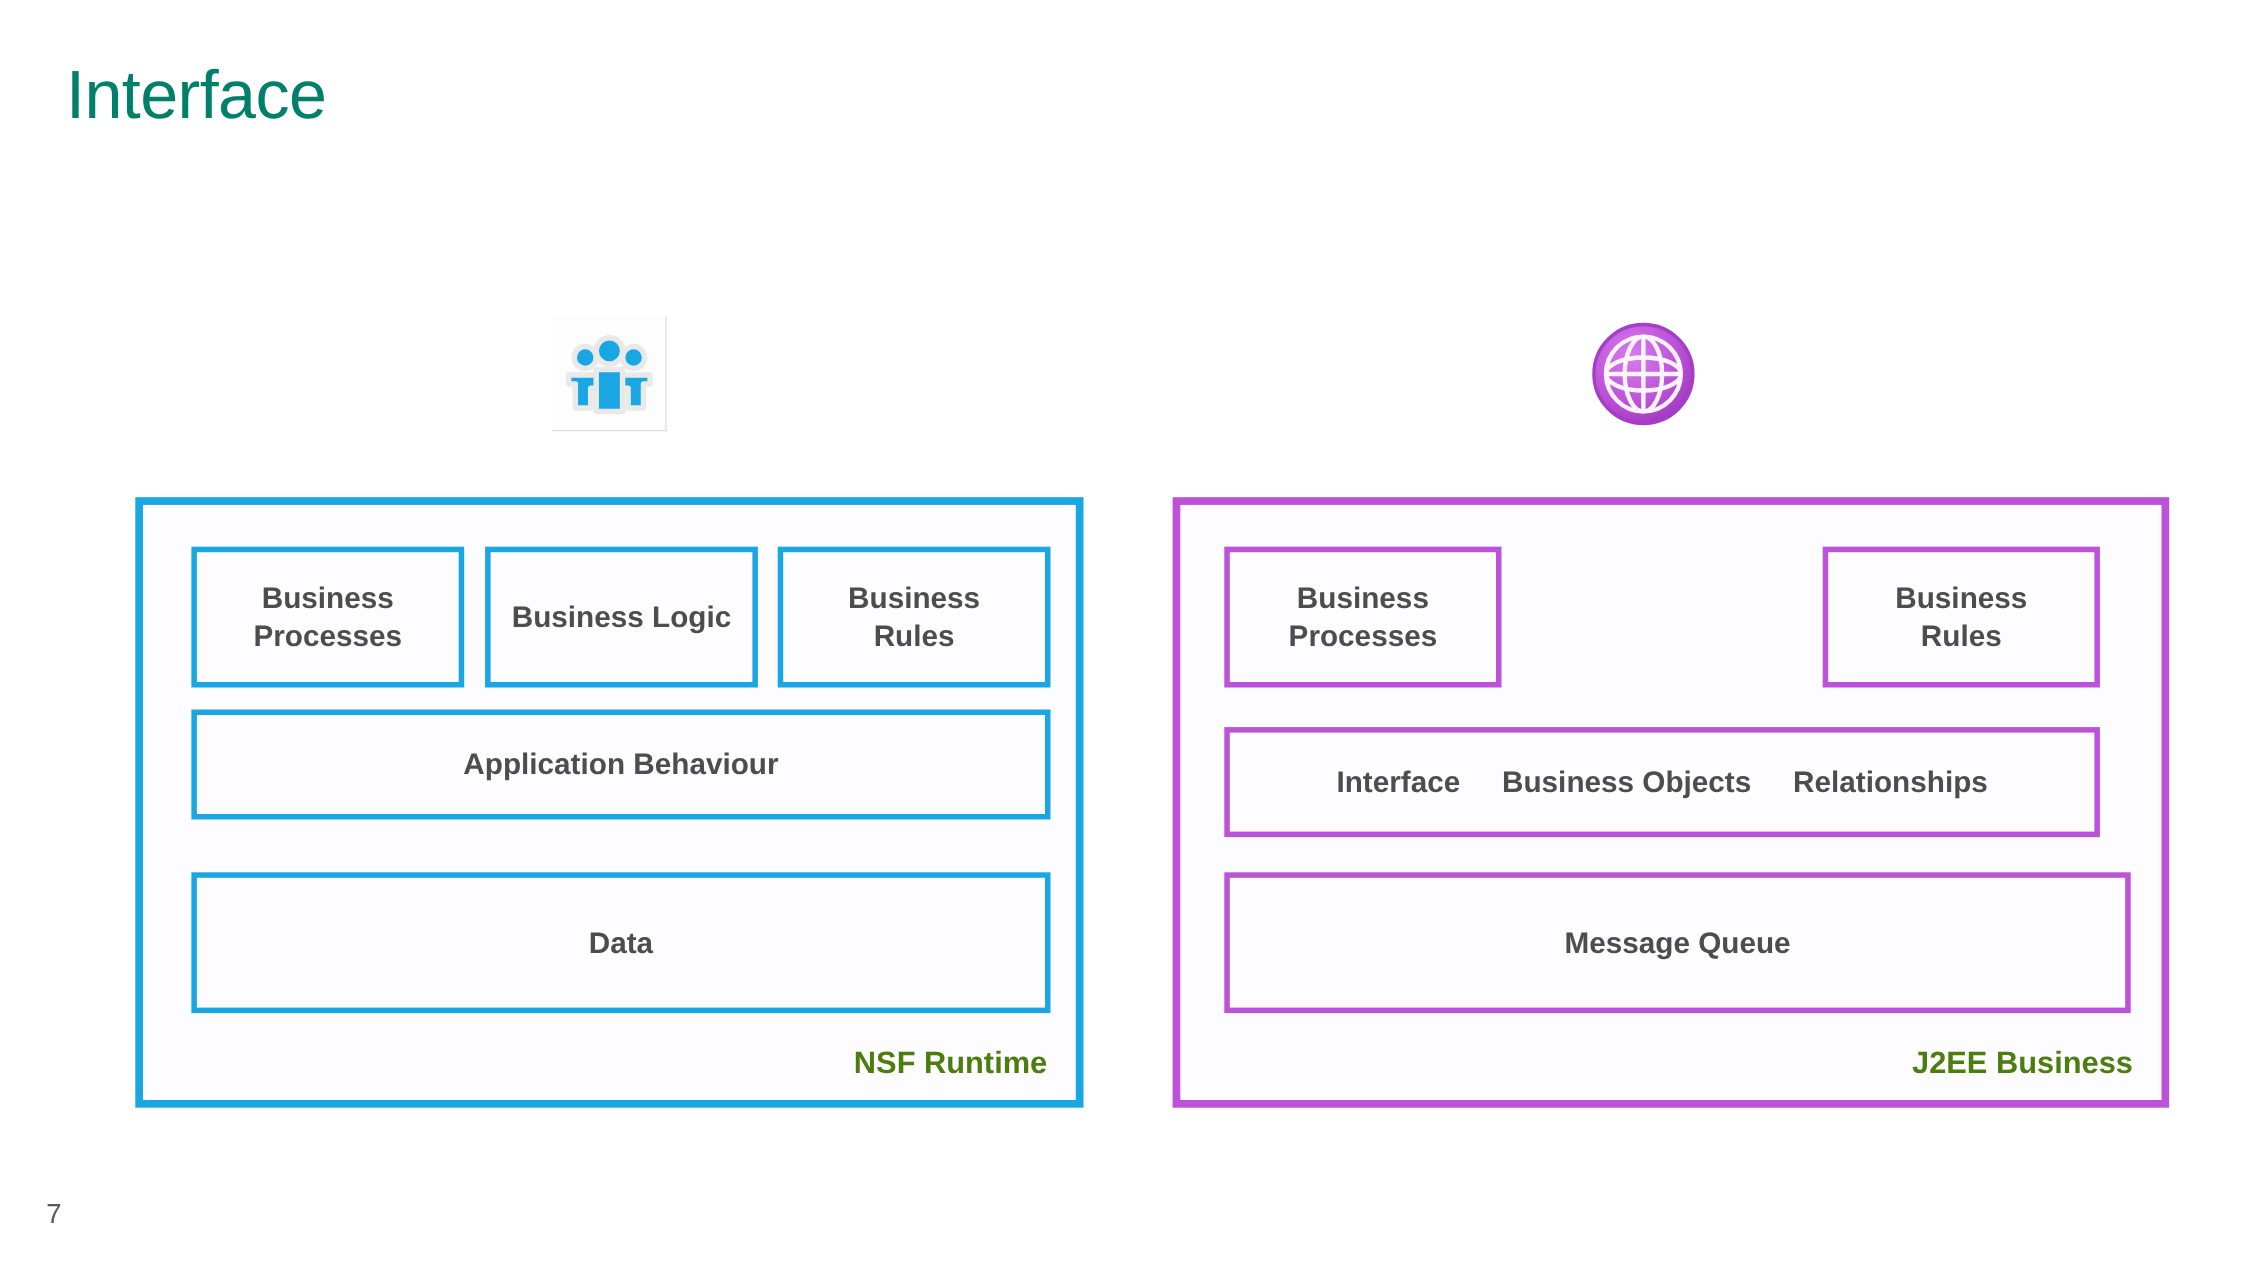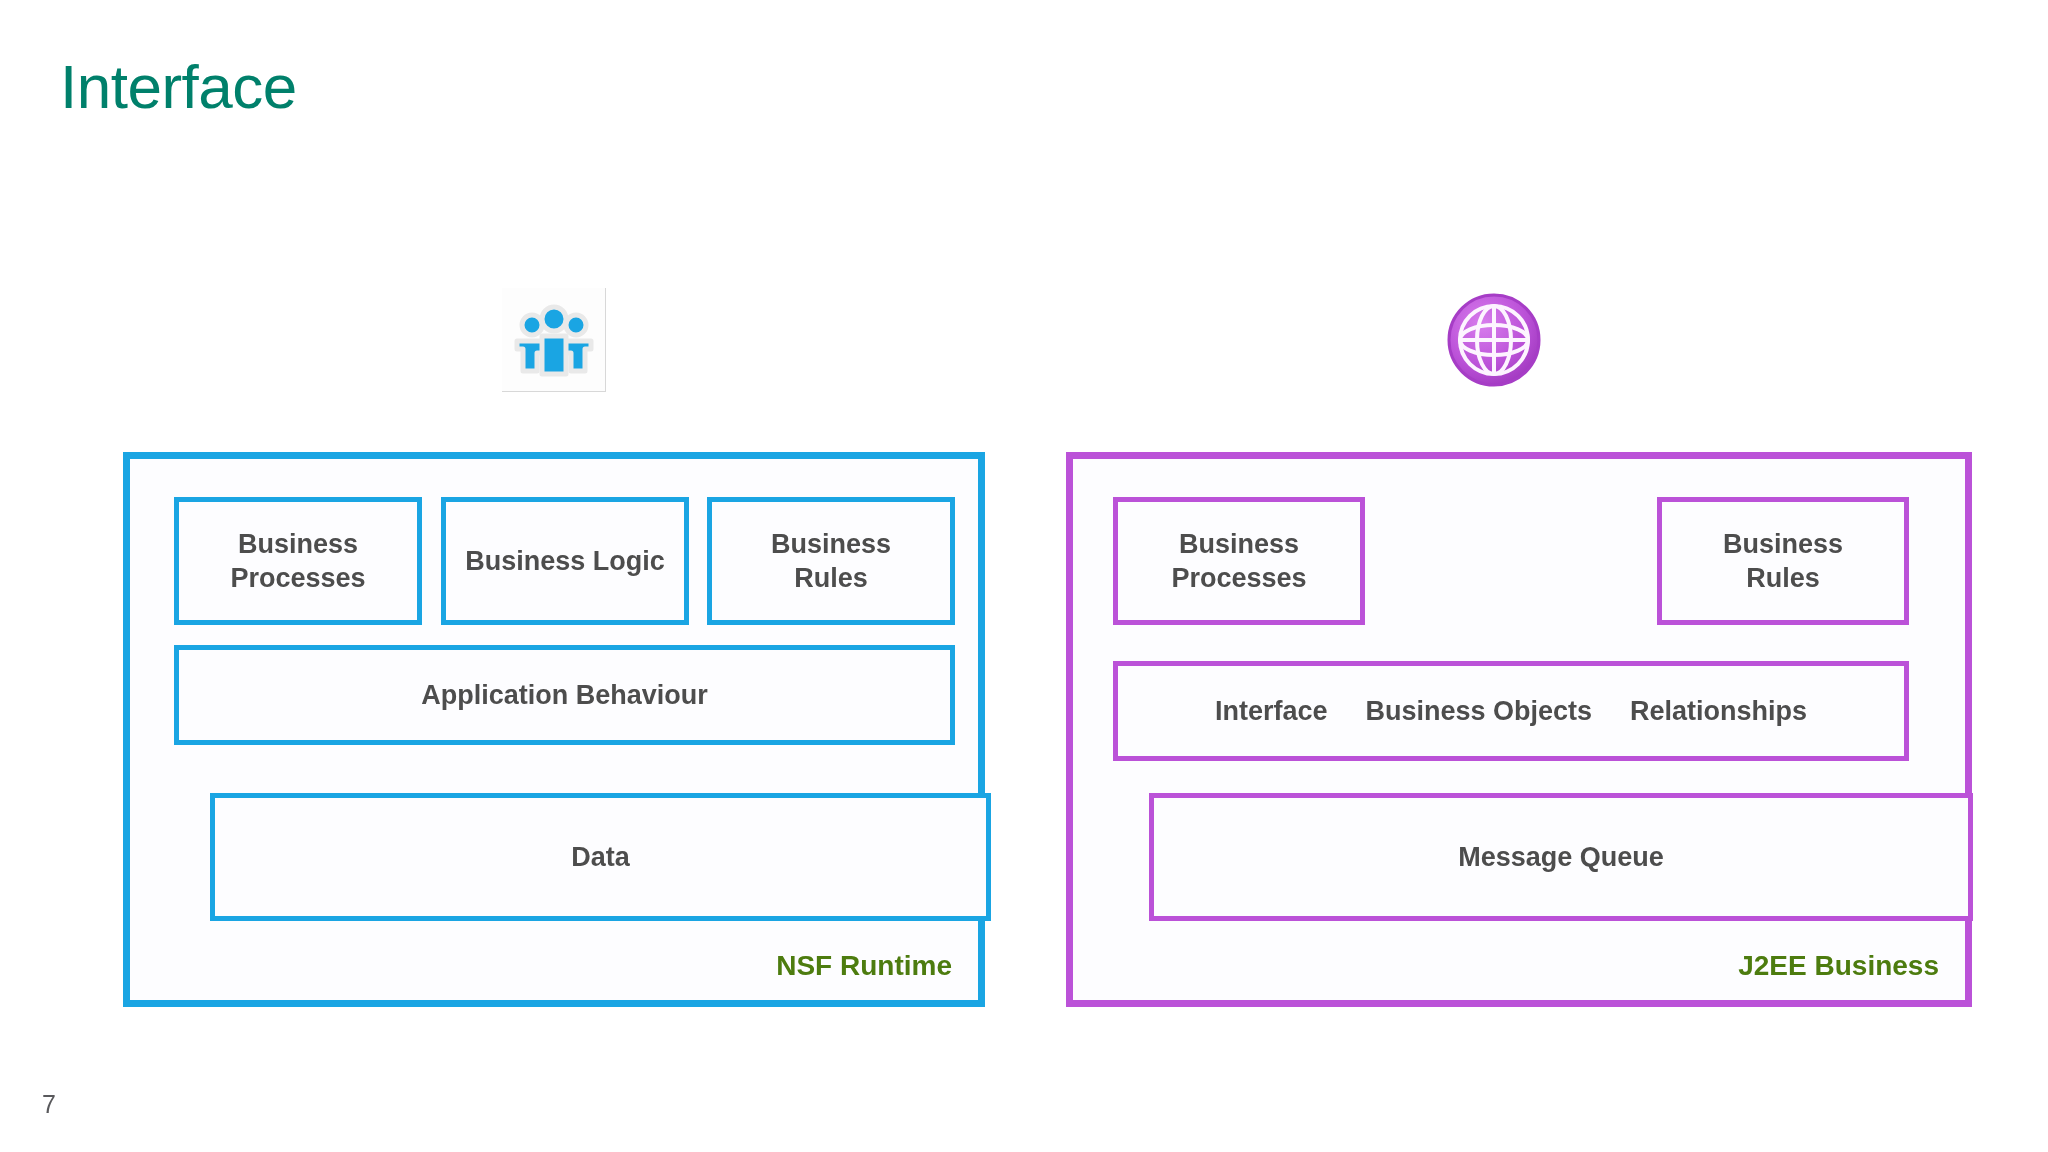--- a/index.html
+++ b/index.html
@@ -107,21 +107,21 @@
   #j2ee-business-processes { left: 40px;  width: 252px; }
   #j2ee-human-tasks        { left: 312px; width: 252px; }
   #j2ee-business-rules     { left: 584px; width: 252px; }
 
   
   .row2 { top: 186px; height: 100px; }
   #nsf-application-behaviour { left: 44px; width: 781px; }
   #j2ee-middle-row           { left: 40px; width: 796px; margin-top: 16px; }
 
   
-  .row3 { top: 334px; height: 128px; margin-left: 36px; }
+  .row3 { top: 334px; height: 128px; }
   #nsf-data          { left: 44px; width: 781px; }
   #j2ee-message-queue { left: 40px; width: 824px; }
 
   
   .word-row {
     display: flex;
     align-items: center;
     justify-content: center;
     gap: 38px;
     width: 100%;

